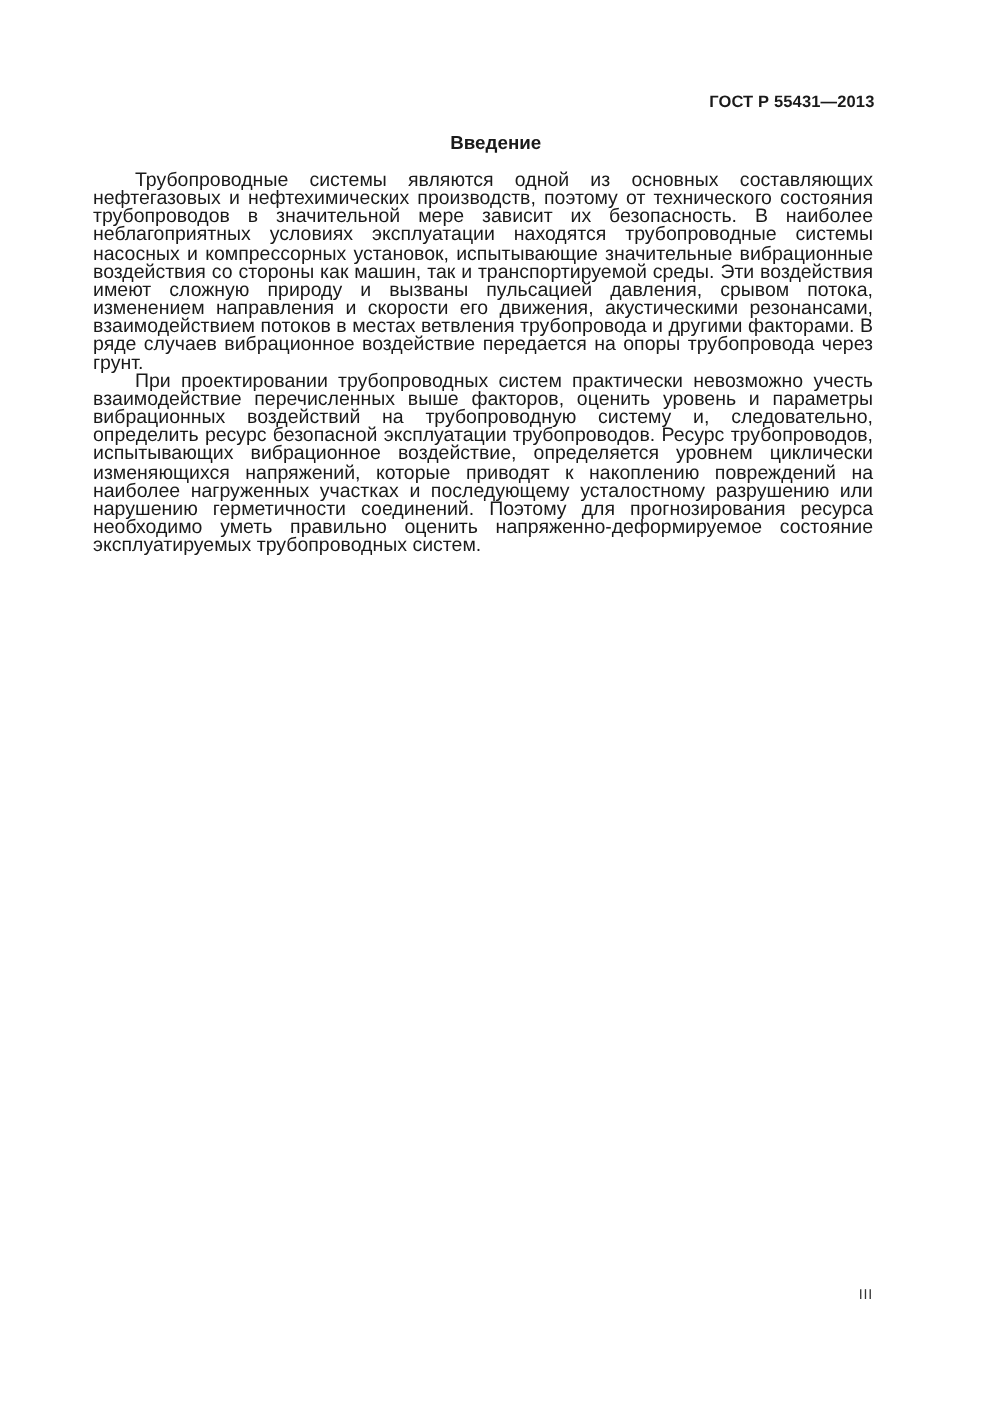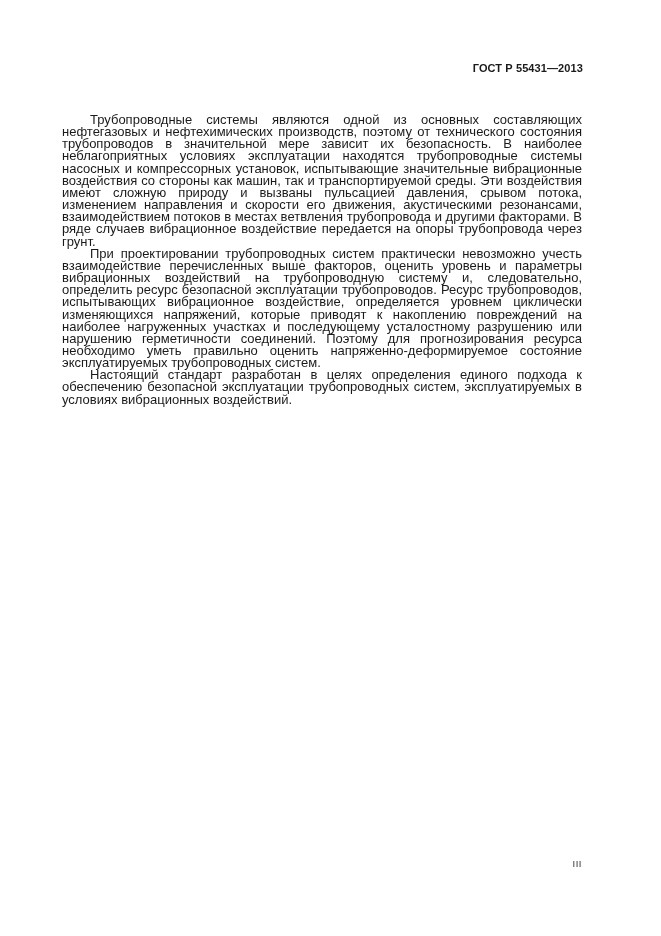--- a/index.html
+++ b/index.html
@@ -64,22 +64,22 @@
       letter-spacing: 0.5px;
     }
   </style>
 </head>
 <body>
 
 <div class="page">
 
   <div class="doc-code">ГОСТ Р 55431—2013</div>
 
+  <div class="title">Введение</div>
 
   <div class="body-text">
     <p>Трубопроводные системы являются одной из основных составляющих нефтегазовых и нефтехимических производств, поэтому от технического состояния трубопроводов в значительной мере зависит их безопасность. В наиболее неблагоприятных условиях эксплуатации находятся трубопроводные системы насосных и компрессорных установок, испытывающие значительные вибрационные воздействия со стороны как машин, так и транспортируемой среды. Эти воздействия имеют сложную природу и вызваны пульсацией давления, срывом потока, изменением направления и скорости его движения, акустическими резонансами, взаимодействием потоков в местах ветвления трубопровода и другими факторами. В ряде случаев вибрационное воздействие передается на опоры трубопровода через грунт.</p>
     <p>При проектировании трубопроводных систем практически невозможно учесть взаимодействие перечисленных выше факторов, оценить уровень и параметры вибрационных воздействий на трубопроводную систему и, следовательно, определить ресурс безопасной эксплуатации трубопроводов. Ресурс трубопроводов, испытывающих вибрационное воздействие, определяется уровнем циклически изменяющихся напряжений, которые приводят к накоплению повреждений на наиболее нагруженных участках и последующему усталостному разрушению или нарушению герметичности соединений. Поэтому для прогнозирования ресурса необходимо уметь правильно оценить напряженно-деформируемое состояние эксплуатируемых трубопроводных систем.</p>
-    <p>Настоящий стандарт разработан в целях определения единого подхода к обеспечению безопасной эксплуатации трубопроводных систем, эксплуатируемых в условиях вибрационных воздействий.</p>
   </div>
 
   <div class="page-number">III</div>
 
 </div>
 
 </body></html>

